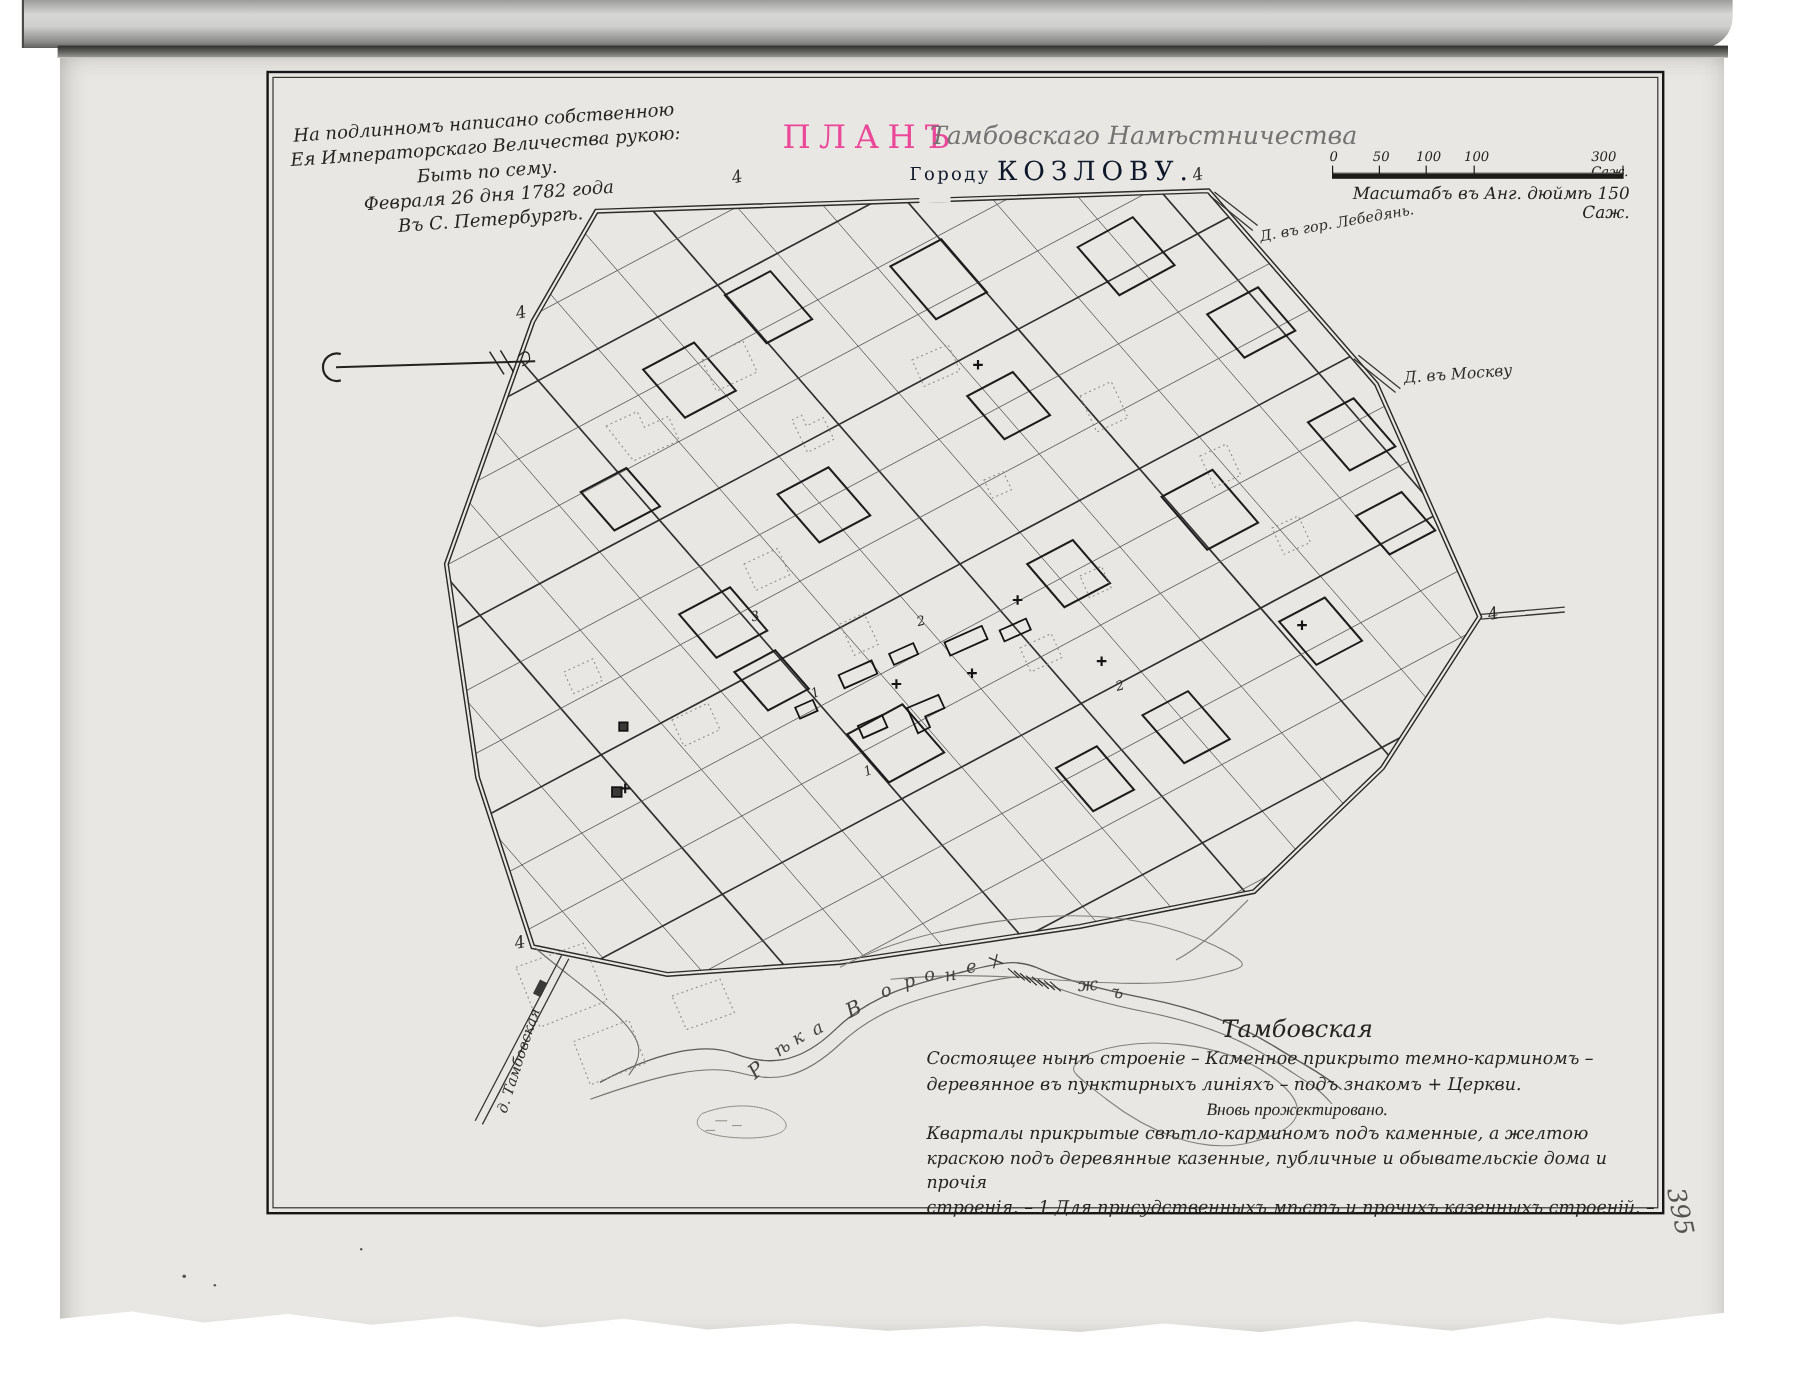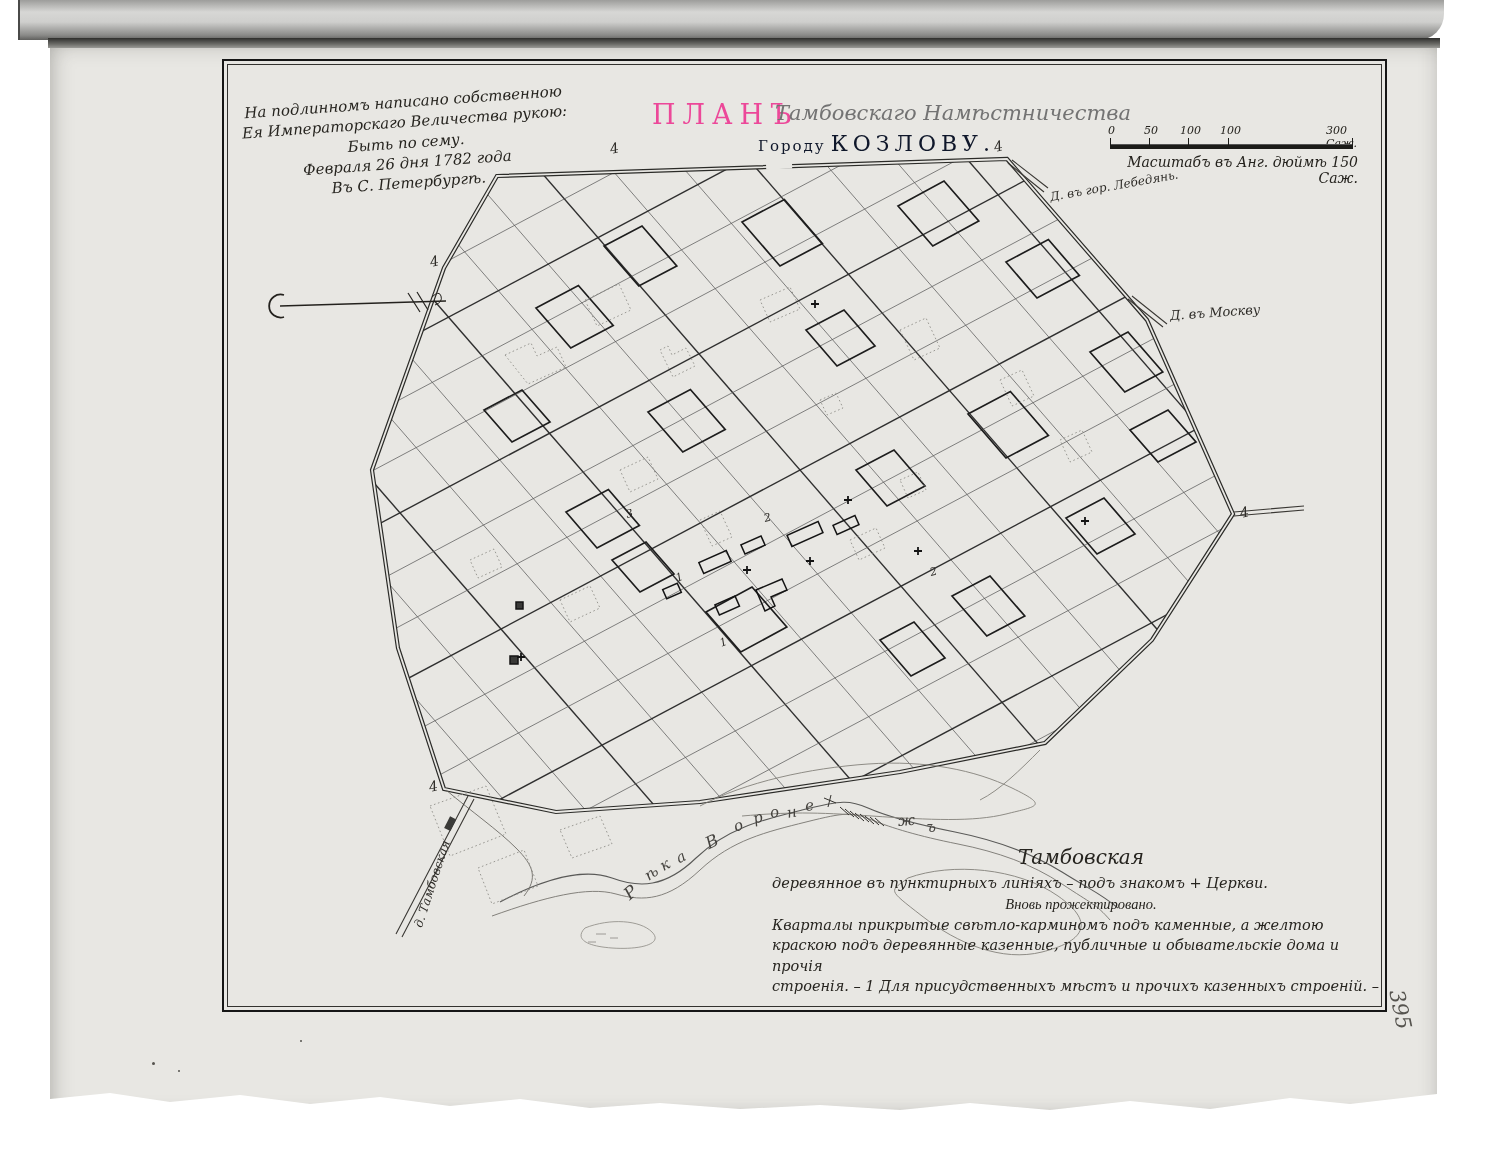--- a/index.html
+++ b/index.html
@@ -252,20 +252,21 @@
     <div class="tm" style="left:2px"></div>
     <div class="tm" style="left:41px"></div>
     <div class="tm" style="left:80px"></div>
     <div class="tm" style="left:120px"></div>
     <div class="tm" style="left:244px"></div>
     <div class="cap">Масштабъ въ Анг. дюймѣ 150 Саж.</div>
   </div>
 
   <div class="legend">
     <div class="ttl">Тамбовская</div>
+    <div>Состоящее нынѣ строеніе – Каменное прикрыто темно-карминомъ –</div>
     <div>деревянное въ пунктирныхъ линіяхъ – подъ знакомъ + Церкви.</div>
     <div class="c">Вновь прожектировано.</div>
     <div>Кварталы прикрытые свѣтло-карминомъ подъ каменные, а желтою</div>
     <div>краскою подъ деревянные казенные, публичные и обывательскіе дома и прочія</div>
     <div>строенія. – 1 Для присудственныхъ мѣстъ и прочихъ казенныхъ строеній. –</div>
   </div>
 
   <div class="pagenum">395</div>
 
   <div class="speck" style="left:152px;top:1062px"></div>

